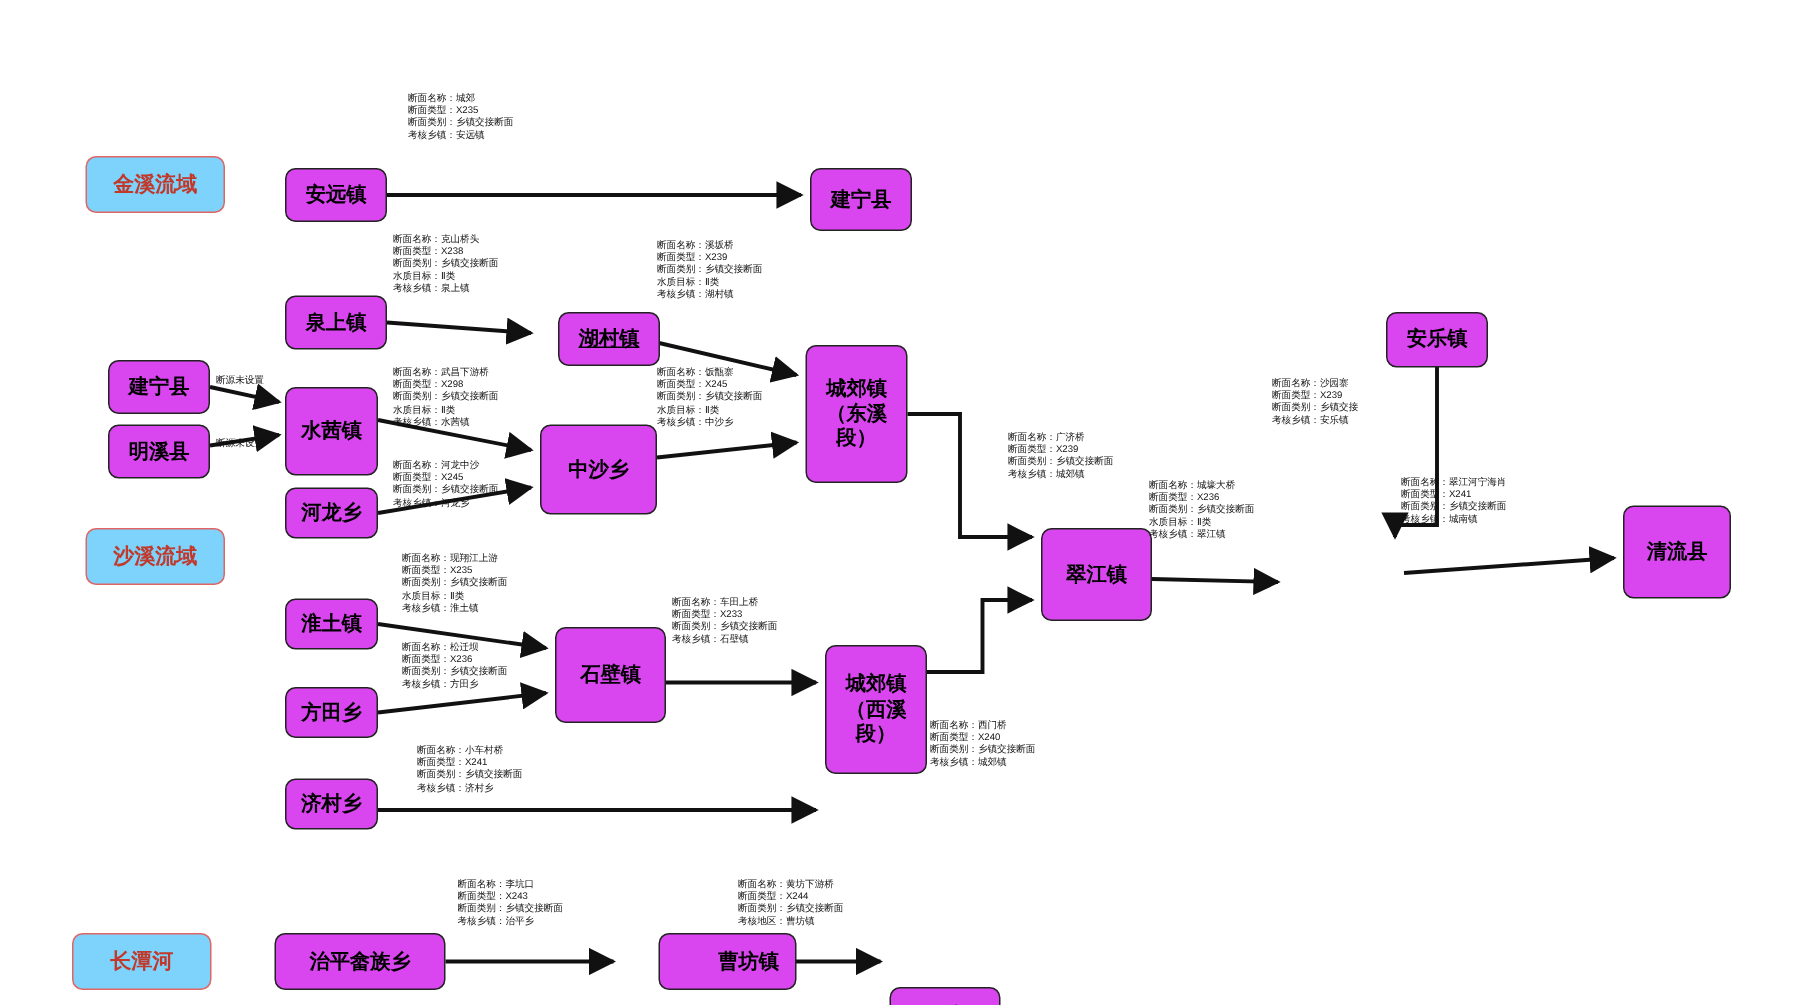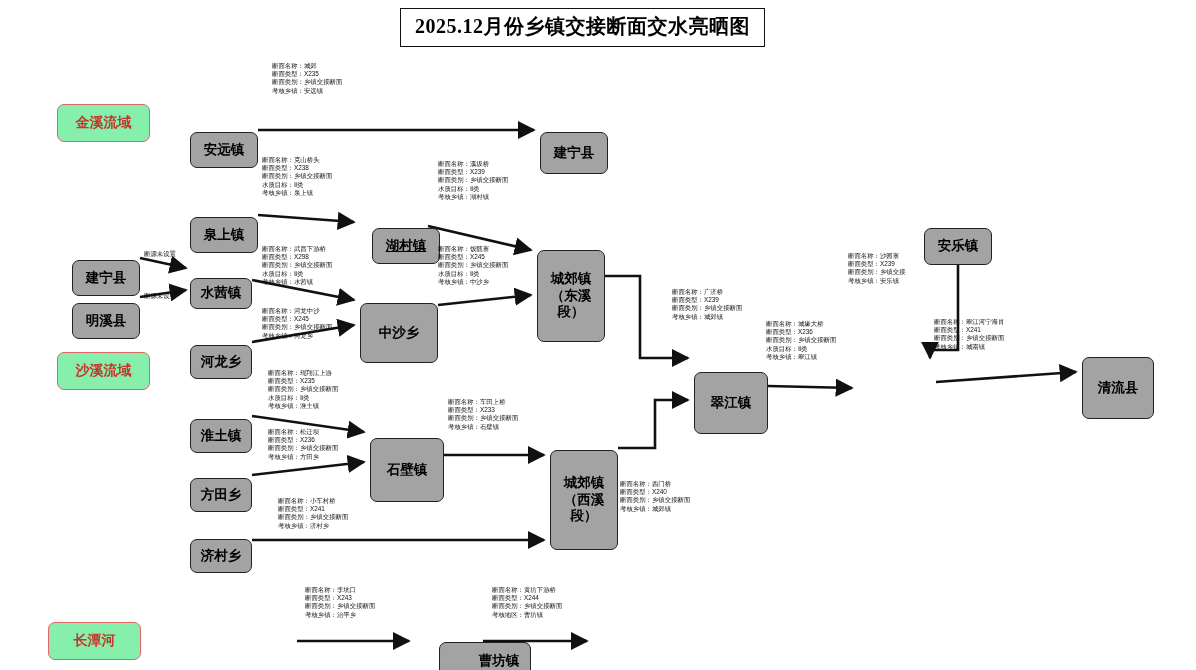--- a/index.html
+++ b/index.html
@@ -36,38 +36,37 @@
     font-weight: bold;
     font-size: 20px;
     color: #000;
     white-space: nowrap;
     letter-spacing: 0.5px;
   }
   .node {
     position: absolute;
     border: 1.3px solid #222;
     border-radius: 7px;
-    background: #a3a3a3;
+    background: #d946ef;
     display: flex;
     align-items: center;
     justify-content: center;
     text-align: center;
     font-size: 13.5px;
     color: #000;
     font-weight: 600;
     line-height: 1.25;
     box-sizing: border-box;
     padding: 2px 4px;
-    margin-top: 20px;
   }
   .basin {
     position: absolute;
     border: 1.3px solid #e06666;
     border-radius: 7px;
-    background: #86efac;
+    background: #7dd3fc;
     display: flex;
     align-items: center;
     justify-content: center;
     text-align: right;
     font-size: 14px;
     color: #c0392b;
     font-weight: bold;
     box-sizing: border-box;
   }
   .ann {
@@ -136,21 +135,20 @@
 
       <path d="M 297 641 L 409 641"></path>
 
       <path d="M 483 641 L 587 641"></path>
     </g>
     <g stroke="#111" stroke-width="1.4" fill="none">
       <path d="M 958 244 L 958 350"></path>
     </g>
   </svg>
 
-  <div class="title-box" style="left:400px; top:8px;">2025.12月份乡镇交接断面交水亮晒图</div>
 
   <div class="basin" style="left:57px; top:104px; width:93px; height:38px;">
     <span>金溪流域</span>
   </div>
   <div class="basin" style="left:57px; top:352px; width:93px; height:38px;font-family:Liberation Mono, monospace;">
     <span>沙溪流域</span>
   </div>
   <div class="basin" style="left:48px; top:622px; width:93px; height:38px;">
     <span>长潭河</span>
   </div>
@@ -163,21 +161,21 @@
     </div>
   <div class="node" style="left:190px; top:197px; width:68px; height:36px;">
       <span>泉上镇</span>
     </div>
   <div class="node" style="left:72px; top:240px; width:68px; height:36px;">
       <span>建宁县</span>
     </div>
   <div class="node" style="left:72px; top:283px; width:68px; height:36px;">
       <span>明溪县</span>
     </div>
-  <div class="node" style="left:190px; top:258px; width:62px; height:31px;">
+  <div class="node" style="left:190px; top:258px; width:62px; height:59px;">
       <span>水茜镇</span>
     </div>
   <div class="node" style="left:190px; top:325px; width:62px; height:34px;">
       <span>河龙乡</span>
     </div>
   <div class="node" style="left:372px; top:208px; width:68px; height:36px;text-decoration:underline;">
       <span>湖村镇</span>
     </div>
   <div class="node" style="left:360px; top:283px; width:78px; height:60px;">
       <span>中沙乡</span>
@@ -199,22 +197,25 @@
     </div>
   <div class="node" style="left:190px; top:458px; width:62px; height:34px;">
       <span>方田乡</span>
     </div>
   <div class="node" style="left:190px; top:519px; width:62px; height:34px;">
       <span>济村乡</span>
     </div>
   <div class="node" style="left:370px; top:418px; width:74px; height:64px;">
       <span>石壁镇</span>
     </div>
-  <div class="node" style="left:550px; top:430px; width:68px; height:100px;">
+  <div class="node" style="left:550px; top:430px; width:68px; height:86px;">
       <span>城郊镇（西溪段）</span>
+    </div>
+  <div class="node" style="left:183px; top:622px; width:114px; height:38px;">
+      <span>治平畲族乡</span>
     </div>
   <div class="node" style="left:439px; top:622px; width:92px; height:38px;padding-left:32px;">
       <span>曹坊镇</span>
     </div>
   <div class="node" style="left:593px; top:658px; width:74px; height:38px;">
       <span>清流</span>
     </div>
 
   <div class="small-label" style="left:144px; top:250px;">断源未设置</div>
   <div class="small-label" style="left:144px; top:292px;">断源未设置</div>

